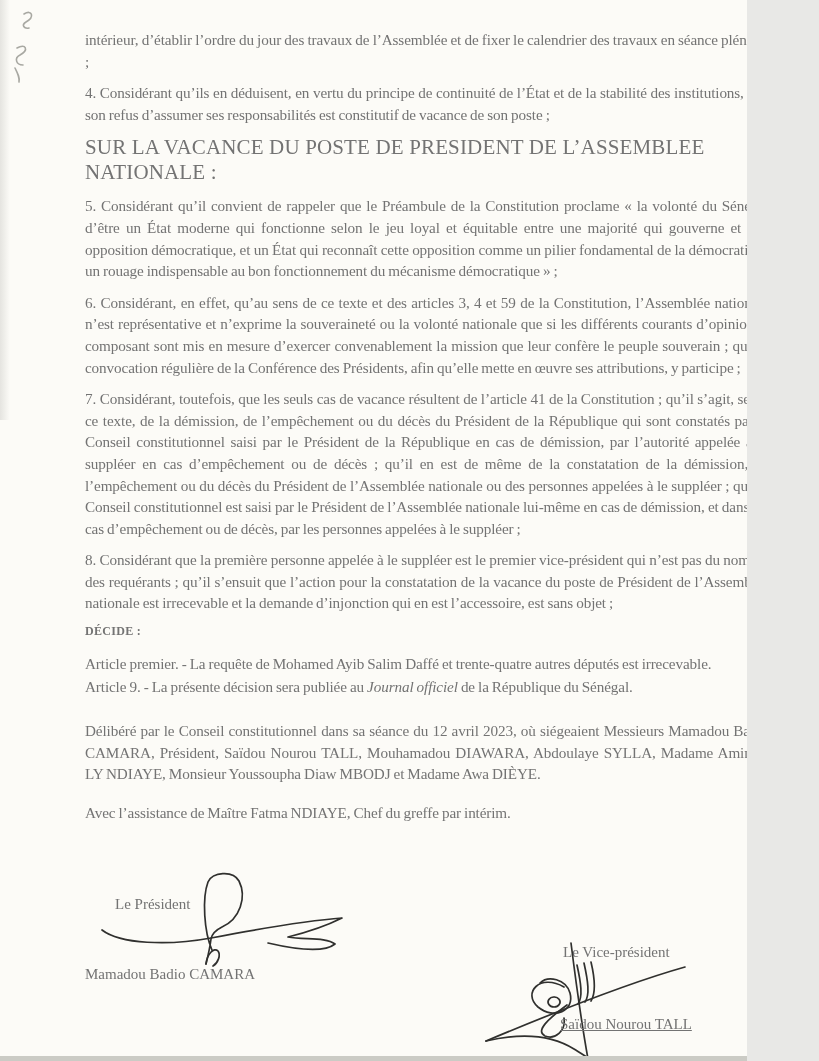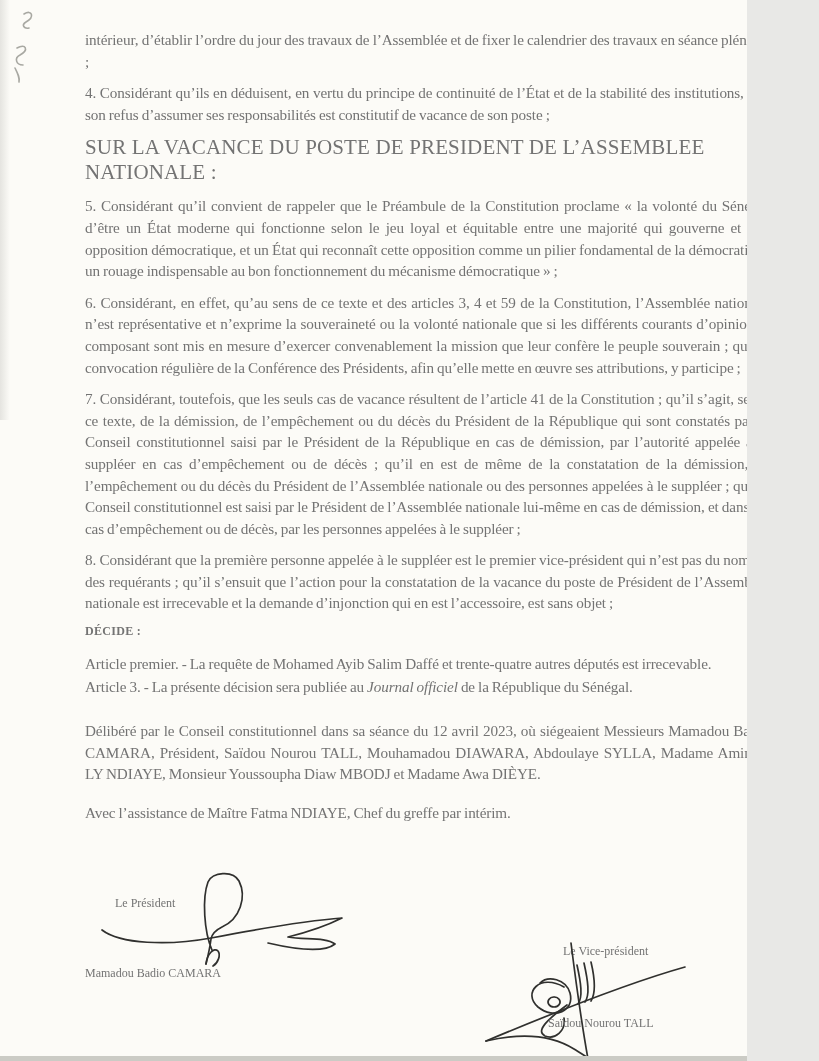--- a/index.html
+++ b/index.html
@@ -36,21 +36,21 @@
     font-weight:bold;
     font-size:12px;
     letter-spacing:0.3px;
     margin:4px 0 14px 0;
   }
   .article{margin-bottom:1px;}
   .deliberation{margin-top:23px;}
   .assistance{margin-top:17px;margin-bottom:0;}
   .sig-label{
     position:absolute;
-    font-size:12px;
+    font-size:15px;
     white-space:nowrap;
   }
   .sig-svg{position:absolute;}
   .sig-svg path{fill:none;stroke:#30302e;stroke-width:1.7;stroke-linecap:round;stroke-linejoin:round;}
   .pencil-svg{position:absolute;left:4px;top:6px;}
   .pencil-svg path{fill:none;stroke:#a8a8a2;stroke-width:1.6;stroke-linecap:round;}
   .scan-edge{
     position:absolute;left:0;bottom:0;width:819px;height:5px;
     background:#cbcbc5;
   }
@@ -86,21 +86,21 @@
     <p class="body">6. Considérant, en effet, qu’au sens de ce texte et des articles 3, 4 et 59 de la Constitution, l’Assemblée nationale n’est représentative et n’exprime la souveraineté ou la volonté nationale que si les différents courants d’opinion la composant sont mis en mesure d’exercer convenablement la mission que leur confère le peuple souverain ; que la convocation régulière de la Conférence des Présidents, afin qu’elle mette en œuvre ses attributions, y participe ;</p>
 
     <p class="body">7. Considérant, toutefois, que les seuls cas de vacance résultent de l’article 41 de la Constitution ; qu’il s’agit, selon ce texte, de la démission, de l’empêchement ou du décès du Président de la République qui sont constatés par le Conseil constitutionnel saisi par le Président de la République en cas de démission, par l’autorité appelée à le suppléer en cas d’empêchement ou de décès ; qu’il en est de même de la constatation de la démission, de l’empêchement ou du décès du Président de l’Assemblée nationale ou des personnes appelées à le suppléer ; que le Conseil constitutionnel est saisi par le Président de l’Assemblée nationale lui-même en cas de démission, et dans les cas d’empêchement ou de décès, par les personnes appelées à le suppléer ;</p>
 
     <p class="body">8. Considérant que la première personne appelée à le suppléer est le premier vice-président qui n’est pas du nombre des requérants ; qu’il s’ensuit que l’action pour la constatation de la vacance du poste de Président de l’Assemblée nationale est irrecevable et la demande d’injonction qui en est l’accessoire, est sans objet ;</p>
 
     <p class="decide">DÉCIDE :</p>
 
     <p class="body article">Article premier. - La requête de Mohamed Ayib Salim Daffé et trente-quatre autres députés est irrecevable.</p>
 
-    <p class="body article"><span>Article 3. - La présente décision sera publiée au </span><i>Journal officiel</i><span> de la République du Sénégal.</span></p>
+    <p class="body article"><span>Article 9. - La présente décision sera publiée au </span><i>Journal officiel</i><span> de la République du Sénégal.</span></p>
 
     <p class="body deliberation">Délibéré par le Conseil constitutionnel dans sa séance du 12 avril 2023, où siégeaient Messieurs Mamadou Badio CAMARA, Président, Saïdou Nourou TALL, Mouhamadou DIAWARA, Abdoulaye SYLLA, Madame Aminata LY NDIAYE, Monsieur Youssoupha Diaw MBODJ et Madame Awa DIÈYE.</p>
 
     <p class="body assistance">Avec l’assistance de Maître Fatma NDIAYE, Chef du greffe par intérim.</p>
 
   </div>
 
   <div class="sig-label" style="left:115px;top:896px;">Le Président</div>
 
   <svg class="sig-svg" style="left:90px;top:870px;" width="270" height="105" viewBox="0 0 270 105">
@@ -116,17 +116,17 @@
   <svg class="sig-svg" style="left:478px;top:935px;" width="240" height="126" viewBox="0 0 240 126">
     <path d="M93,8 C97,40 103,85 110,124"></path>
     <path d="M86,52 C62,38 44,58 60,72 C76,85 97,76 92,58 C88,44 70,40 62,48"></path>
     <path d="M89,70 C70,84 57,96 67,101 C77,105 88,96 86,83"></path>
     <path d="M99,30 C103,48 105,62 100,69 M106,28 C110,46 112,60 107,67 M113,27 C117,44 118,58 113,66"></path>
     <path d="M76,62 a6,5 0 1 0 0.1,0"></path>
     <path d="M8,106 C70,80 150,48 207,32"></path>
     <path d="M8,106 C42,98 72,99 96,114 C104,119 109,122 113,125"></path>
   </svg>
 
-  <div class="sig-label" style="left:548px;top:1016px;">Saïdou Nourou TALL</div>
+  <div class="sig-label" style="left:560px;top:1016px;text-decoration:underline;">Saïdou Nourou TALL</div>
 
   <div class="scan-edge"></div>
 
 </div>
 
 </body></html>

